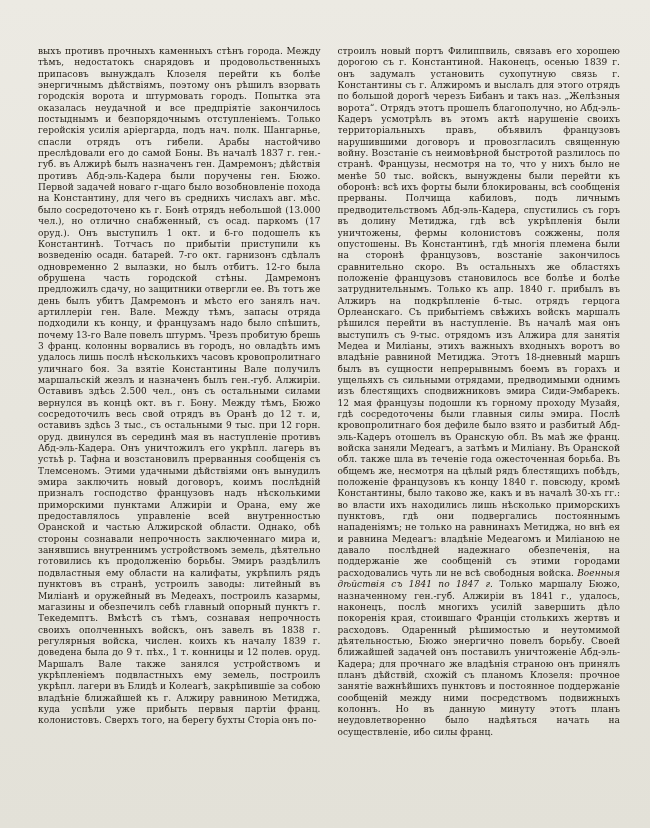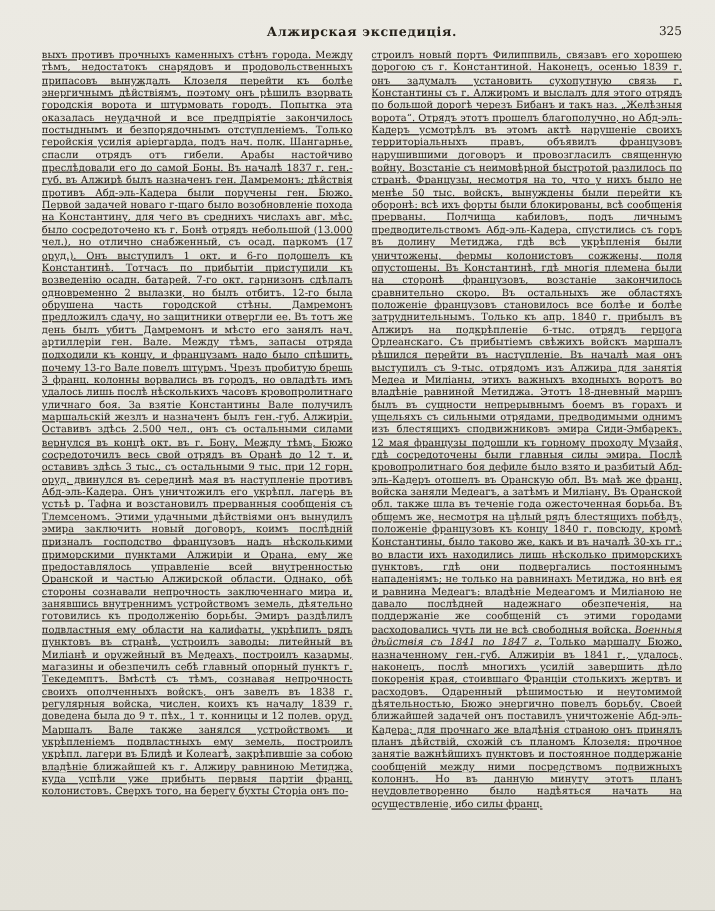--- a/index.html
+++ b/index.html
@@ -40,45 +40,40 @@
     font-weight: normal;
   }
   .columns {
     position: absolute;
     top: 46px;
     left: 38px;
     right: 30px;
     bottom: 14px;
     display: flex;
     gap: 17px;
-    text-decoration: underline;
   }
   .col {
     flex: 1 1 0;
     font-size: 9px;
     line-height: 11.35px;
     text-align: justify;
     text-justify: inter-word;
     word-spacing: -0.2px;
     letter-spacing: 0.05px;
     overflow: hidden;
   }
   .italic-inline {
     font-style: italic;
   }
 </style>
 </head>
 <body>
 
 <div class="page">
 
-  <div class="page-header">
-    <span class="page-title">Алжирская экспедиція.</span>
-    <span class="page-number">325</span>
-  </div>
 
   <div class="columns">
 
     <div class="col">
       <span>выхъ противъ прочныхъ каменныхъ стѣнъ города. Между тѣмъ, недостатокъ снарядовъ и продовольственныхъ припасовъ вынуждалъ Клозеля перейти къ болѣе энергичнымъ дѣйствіямъ, поэтому онъ рѣшилъ взорвать городскія ворота и штурмовать городъ. Попытка эта оказалась неудачной и все предпріятіе закончилось постыднымъ и безпорядочнымъ отступленіемъ. Только геройскія усилія аріергарда, подъ нач. полк. Шангарнье, спасли отрядъ отъ гибели. Арабы настойчиво преслѣдовали его до самой Боны. Въ началѣ 1837 г. ген.-губ. въ Алжирѣ былъ назначенъ ген. Дамремонъ; дѣйствія противъ Абд-эль-Кадера были поручены ген. Бюжо. Первой задачей новаго г-щаго было возобновленіе похода на Константину, для чего въ среднихъ числахъ авг. мѣс. было сосредоточено къ г. Бонѣ отрядъ небольшой (13.000 чел.), но отлично снабженный, съ осад. паркомъ (17 оруд.). Онъ выступилъ 1 окт. и 6-го подошелъ къ Константинѣ. Тотчасъ по прибытіи приступили къ возведенію осадн. батарей. 7-го окт. гарнизонъ сдѣлалъ одновременно 2 вылазки, но былъ отбитъ. 12-го была обрушена часть городской стѣны. Дамремонъ предложилъ сдачу, но защитники отвергли ее. Въ тотъ же день былъ убитъ Дамремонъ и мѣсто его занялъ нач. артиллеріи ген. Вале. Между тѣмъ, запасы отряда подходили къ концу, и французамъ надо было спѣшить, почему 13-го Вале повелъ штурмъ. Чрезъ пробитую брешь 3 франц. колонны ворвались въ городъ, но овладѣть имъ удалось лишь послѣ нѣсколькихъ часовъ кровопролитнаго уличнаго боя. За взятіе Константины Вале получилъ маршальскій жезлъ и назначенъ былъ ген.-губ. Алжиріи. Оставивъ здѣсь 2.500 чел., онъ съ остальными силами вернулся въ концѣ окт. въ г. Бону. Между тѣмъ, Бюжо сосредоточилъ весь свой отрядъ въ Оранѣ до 12 т. и, оставивъ здѣсь 3 тыс., съ остальными 9 тыс. при 12 горн. оруд. двинулся въ серединѣ мая въ наступленіе противъ Абд-эль-Кадера. Онъ уничтожилъ его укрѣпл. лагерь въ устьѣ р. Тафна и возстановилъ прерванныя сообщенія съ Тлемсеномъ. Этими удачными дѣйствіями онъ вынудилъ эмира заключить новый договоръ, коимъ послѣдній призналъ господство французовъ надъ нѣсколькими приморскими пунктами Алжиріи и Орана, ему же предоставлялось управленіе всей внутренностью Оранской и частью Алжирской области. Однако, обѣ стороны сознавали непрочность заключеннаго мира и, занявшись внутреннимъ устройствомъ земель, дѣятельно готовились къ продолженію борьбы. Эмиръ раздѣлилъ подвластныя ему области на калифаты, укрѣпилъ рядъ пунктовъ въ странѣ, устроилъ заводы: литейный въ Миліанѣ и оружейный въ Медеахъ, построилъ казармы, магазины и обезпечилъ себѣ главный опорный пунктъ г. Текедемптъ. Вмѣстѣ съ тѣмъ, сознавая непрочность своихъ ополченныхъ войскъ, онъ завелъ въ 1838 г. регулярныя войска, числен. коихъ къ началу 1839 г. доведена была до 9 т. пѣх., 1 т. конницы и 12 полев. оруд. Маршалъ Вале также занялся устройствомъ и укрѣпленіемъ подвластныхъ ему земель, построилъ укрѣпл. лагери въ Блидѣ и Колеагѣ, закрѣпившіе за собою владѣніе ближайшей къ г. Алжиру равниною Метиджа, куда успѣли уже прибыть первыя партіи франц. колонистовъ. Сверхъ того, на берегу бухты Сторіа онъ по-</span>
     </div>
 
     <div class="col">
       <span>строилъ новый портъ Филиппвиль, связавъ его хорошею дорогою съ г. Константиной. Наконецъ, осенью 1839 г. онъ задумалъ установить сухопутную связь г. Константины съ г. Алжиромъ и выслалъ для этого отрядъ по большой дорогѣ черезъ Бибанъ и такъ наз. „Желѣзныя ворота“. Отрядъ этотъ прошелъ благополучно, но Абд-эль-Кадеръ усмотрѣлъ въ этомъ актѣ нарушеніе своихъ территоріальныхъ правъ, объявилъ французовъ нарушившими договоръ и провозгласилъ священную войну. Возстаніе съ неимовѣрной быстротой разлилось по странѣ. Французы, несмотря на то, что у нихъ было не менѣе 50 тыс. войскъ, вынуждены были перейти къ оборонѣ: всѣ ихъ форты были блокированы, всѣ сообщенія прерваны. Полчища кабиловъ, подъ личнымъ предводительствомъ Абд-эль-Кадера, спустились съ горъ въ долину Метиджа, гдѣ всѣ укрѣпленія были уничтожены, фермы колонистовъ сожжены, поля опустошены. Въ Константинѣ, гдѣ многія племена были на сторонѣ французовъ, возстаніе закончилось сравнительно скоро. Въ остальныхъ же областяхъ положеніе французовъ становилось все болѣе и болѣе затруднительнымъ. Только къ апр. 1840 г. прибылъ въ Алжиръ на подкрѣпленіе 6-тыс. отрядъ герцога Орлеанскаго. Съ прибытіемъ свѣжихъ войскъ маршалъ рѣшился перейти въ наступленіе. Въ началѣ мая онъ выступилъ съ 9-тыс. отрядомъ изъ Алжира для занятія Медеа и Миліаны, этихъ важныхъ входныхъ воротъ во владѣніе равниной Метиджа. Этотъ 18-дневный маршъ былъ въ сущности непрерывнымъ боемъ въ горахъ и ущельяхъ съ сильными отрядами, предводимыми однимъ изъ блестящихъ сподвижниковъ эмира Сиди-Эмбарекъ. 12 мая французы подошли къ горному проходу Музайя, гдѣ сосредоточены были главныя силы эмира. Послѣ кровопролитнаго боя дефиле было взято и разбитый Абд-эль-Кадеръ отошелъ въ Оранскую обл. Въ маѣ же франц. войска заняли Медеагъ, а затѣмъ и Миліану. Въ Оранской обл. также шла въ теченіе года ожесточенная борьба. Въ общемъ же, несмотря на цѣлый рядъ блестящихъ побѣдъ, положеніе французовъ къ концу 1840 г. повсюду, кромѣ Константины, было таково же, какъ и въ началѣ 30-хъ гг.: во власти ихъ находились лишь нѣсколько приморскихъ пунктовъ, гдѣ они подвергались постояннымъ нападеніямъ; не только на равнинахъ Метиджа, но внѣ ея и равнина Медеагъ: владѣніе Медеагомъ и Миліаною не давало послѣдней надежнаго обезпеченія, на поддержаніе же сообщеній съ этими городами расходовались чуть ли не всѣ свободныя войска. </span><span class="italic-inline">Военныя дѣйствія съ 1841 по 1847 г.</span><span> Только маршалу Бюжо, назначенному ген.-губ. Алжиріи въ 1841 г., удалось, наконецъ, послѣ многихъ усилій завершить дѣло покоренія края, стоившаго Франціи столькихъ жертвъ и расходовъ. Одаренный рѣшимостью и неутомимой дѣятельностью, Бюжо энергично повелъ борьбу. Своей ближайшей задачей онъ поставилъ уничтоженіе Абд-эль-Кадера; для прочнаго же владѣнія страною онъ принялъ планъ дѣйствій, схожій съ планомъ Клозеля: прочное занятіе важнѣйшихъ пунктовъ и постоянное поддержаніе сообщеній между ними посредствомъ подвижныхъ колоннъ. Но въ данную минуту этотъ планъ неудовлетворенно было надѣяться начать на осуществленіе, ибо силы франц.</span>
     </div>

